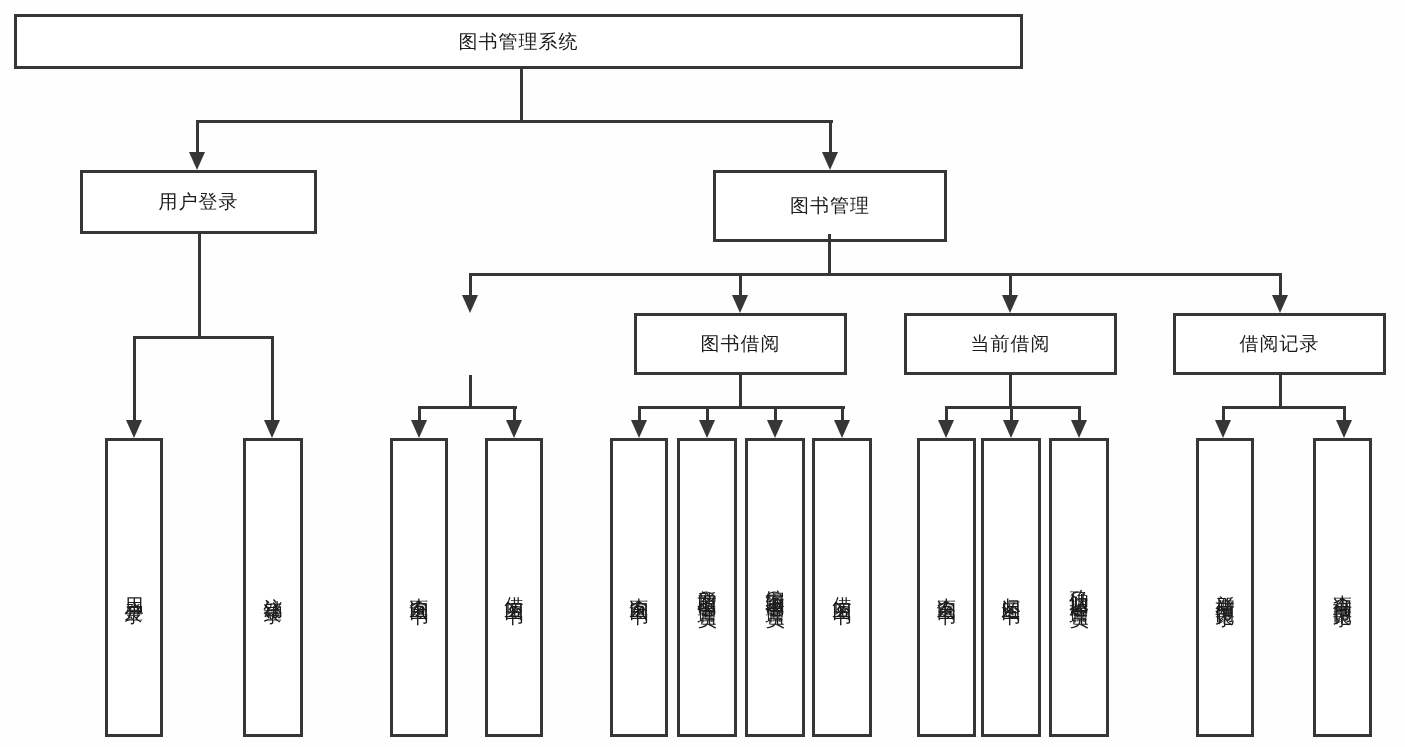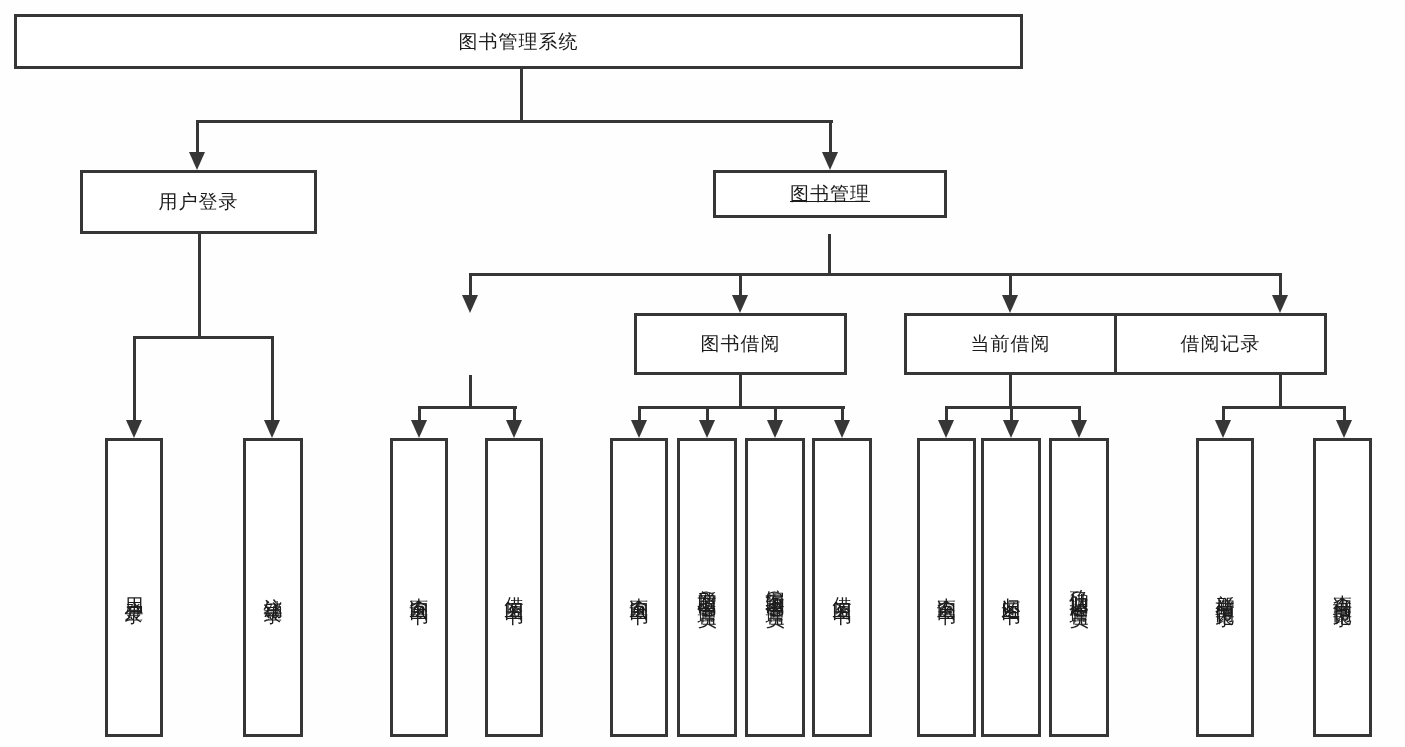--- a/index.html
+++ b/index.html
@@ -43,21 +43,21 @@
   <div class="vline" style="left:519.5px;top:69px;height:51px;"></div>
   <div class="hline" style="left:196px;top:120px;width:637px;"></div>
   <div class="vline" style="left:195.5px;top:120px;height:33px;"></div>
   <div class="arrowhead" style="left:189px;top:152px;"></div>
   <div class="vline" style="left:828.5px;top:120px;height:33px;"></div>
   <div class="arrowhead" style="left:822px;top:152px;"></div>
 
   <div class="hbox" style="left:80px;top:170px;width:237px;height:64px;">
     <span>用户登录</span>
   </div>
-  <div class="hbox" style="left:713px;top:170px;width:234px;height:48px;text-decoration:underline;">
+  <div class="hbox" style="left:713px;top:170px;width:234px;height:72px;">
     <span>图书管理</span>
   </div>
 
   <div class="vline" style="left:197.5px;top:234px;height:102px;"></div>
   <div class="hline" style="left:133px;top:336px;width:141px;"></div>
   <div class="vline" style="left:132.5px;top:336px;height:85px;"></div>
   <div class="arrowhead" style="left:126px;top:420px;"></div>
   <div class="vline" style="left:270.5px;top:336px;height:85px;"></div>
   <div class="arrowhead" style="left:264px;top:420px;"></div>
 
@@ -71,21 +71,21 @@
   <div class="arrowhead" style="left:1002px;top:295px;"></div>
   <div class="vline" style="left:1278.5px;top:273px;height:23px;"></div>
   <div class="arrowhead" style="left:1272px;top:295px;"></div>
 
   <div class="hbox" style="left:904px;top:313px;width:213px;height:62px;">
     <span>当前借阅</span>
   </div>
   <div class="hbox" style="left:634px;top:313px;width:213px;height:62px;">
     <span>图书借阅</span>
   </div>
-  <div class="hbox" style="left:1114px;top:313px;width:213px;height:62px;">
+  <div class="hbox" style="left:1173px;top:313px;width:213px;height:62px;">
     <span>借阅记录</span>
   </div>
 
   <div class="vline" style="left:469px;top:375px;height:31px;"></div>
   <div class="hline" style="left:418px;top:406px;width:99px;"></div>
   <div class="vline" style="left:417.5px;top:406px;height:15px;"></div>
   <div class="arrowhead" style="left:411px;top:420px;"></div>
   <div class="vline" style="left:512.5px;top:406px;height:15px;"></div>
   <div class="arrowhead" style="left:506px;top:420px;"></div>
 

